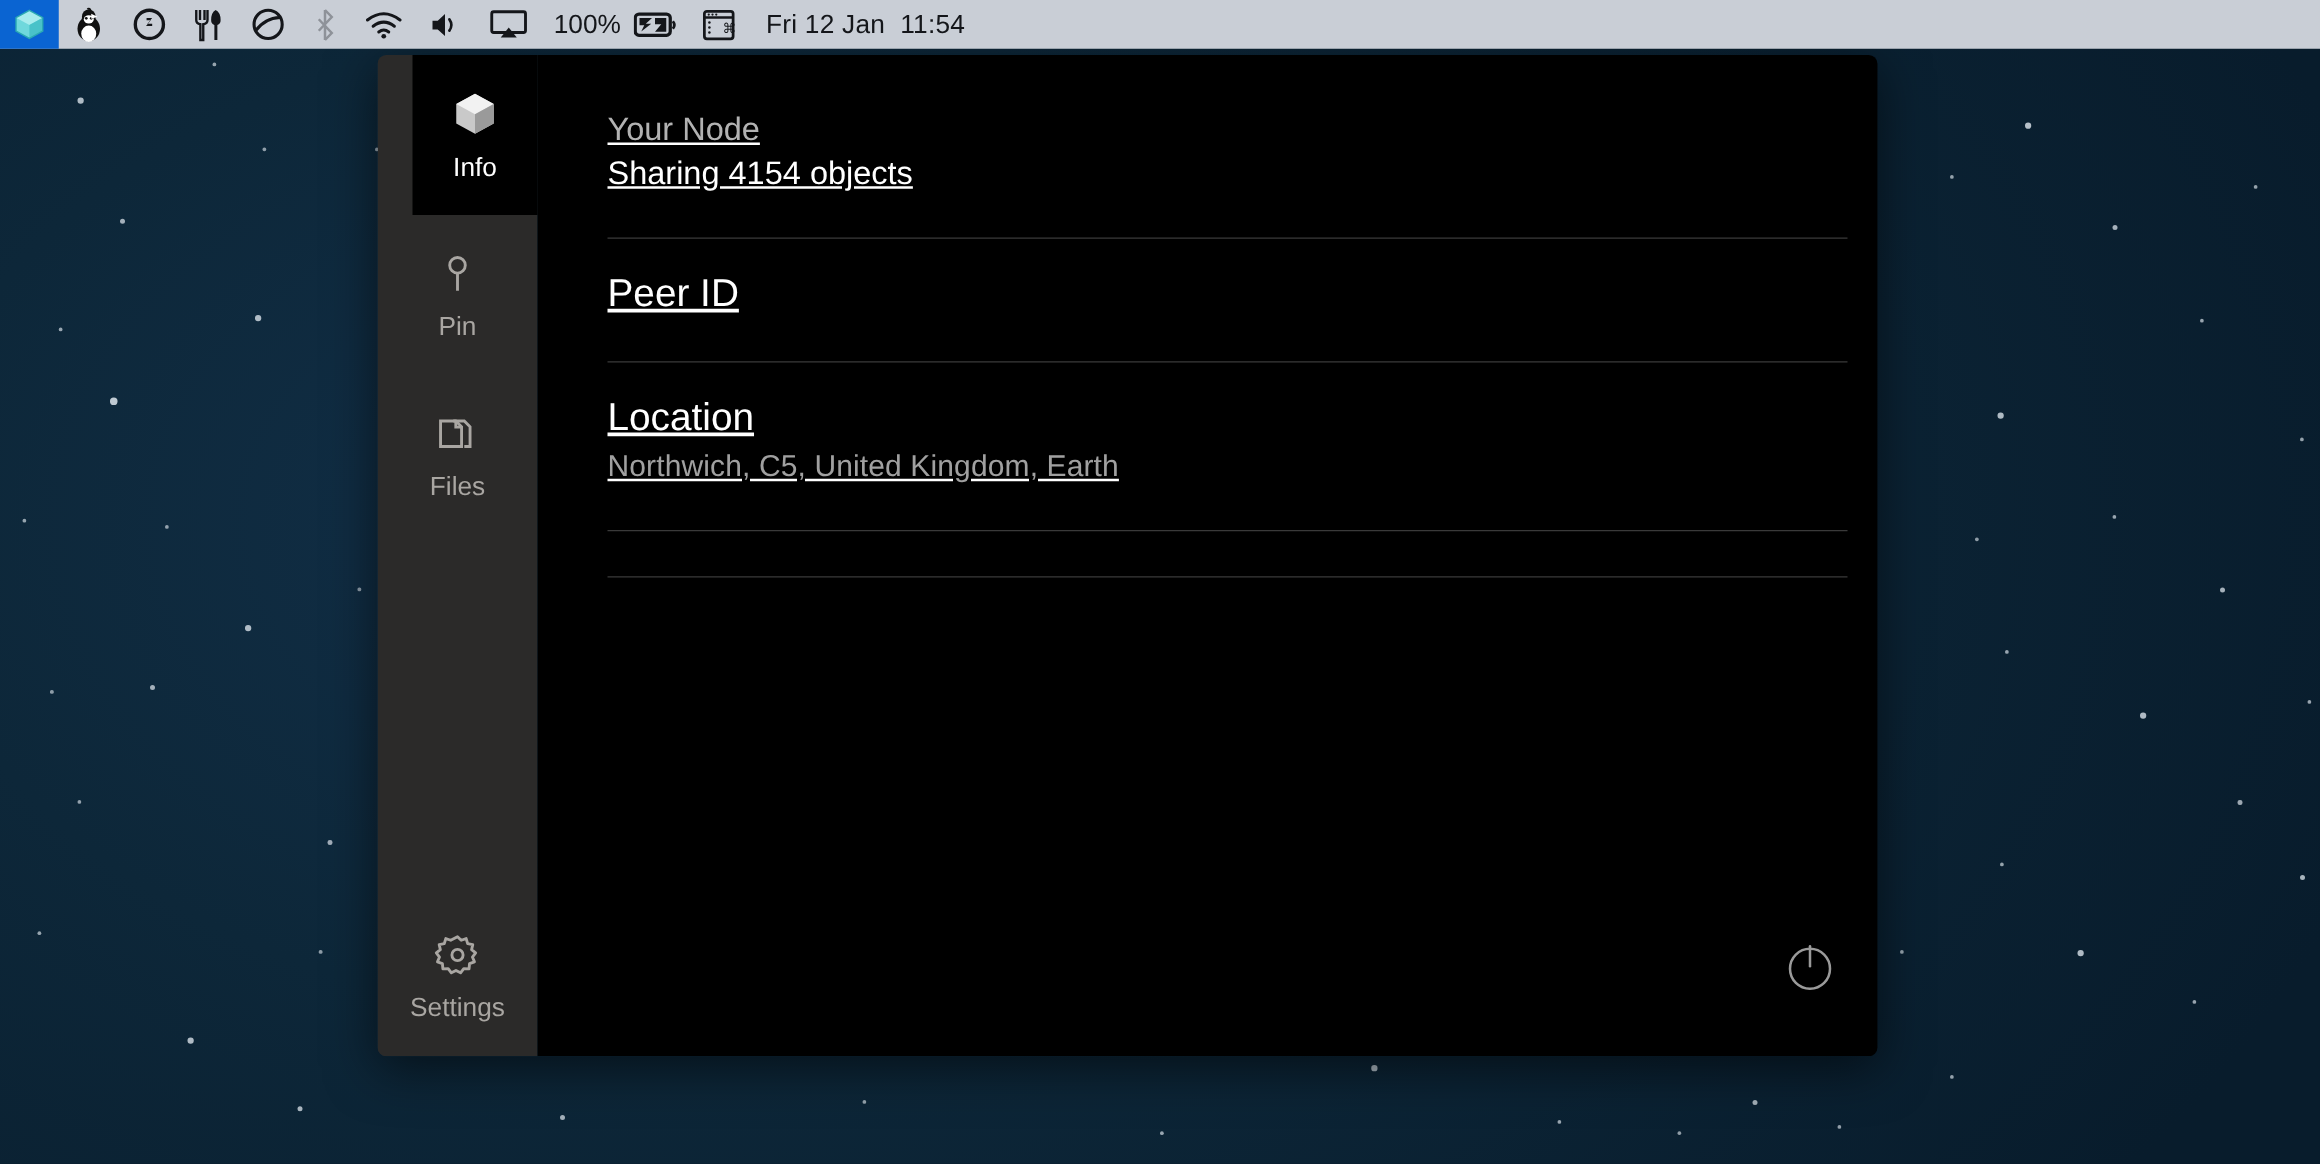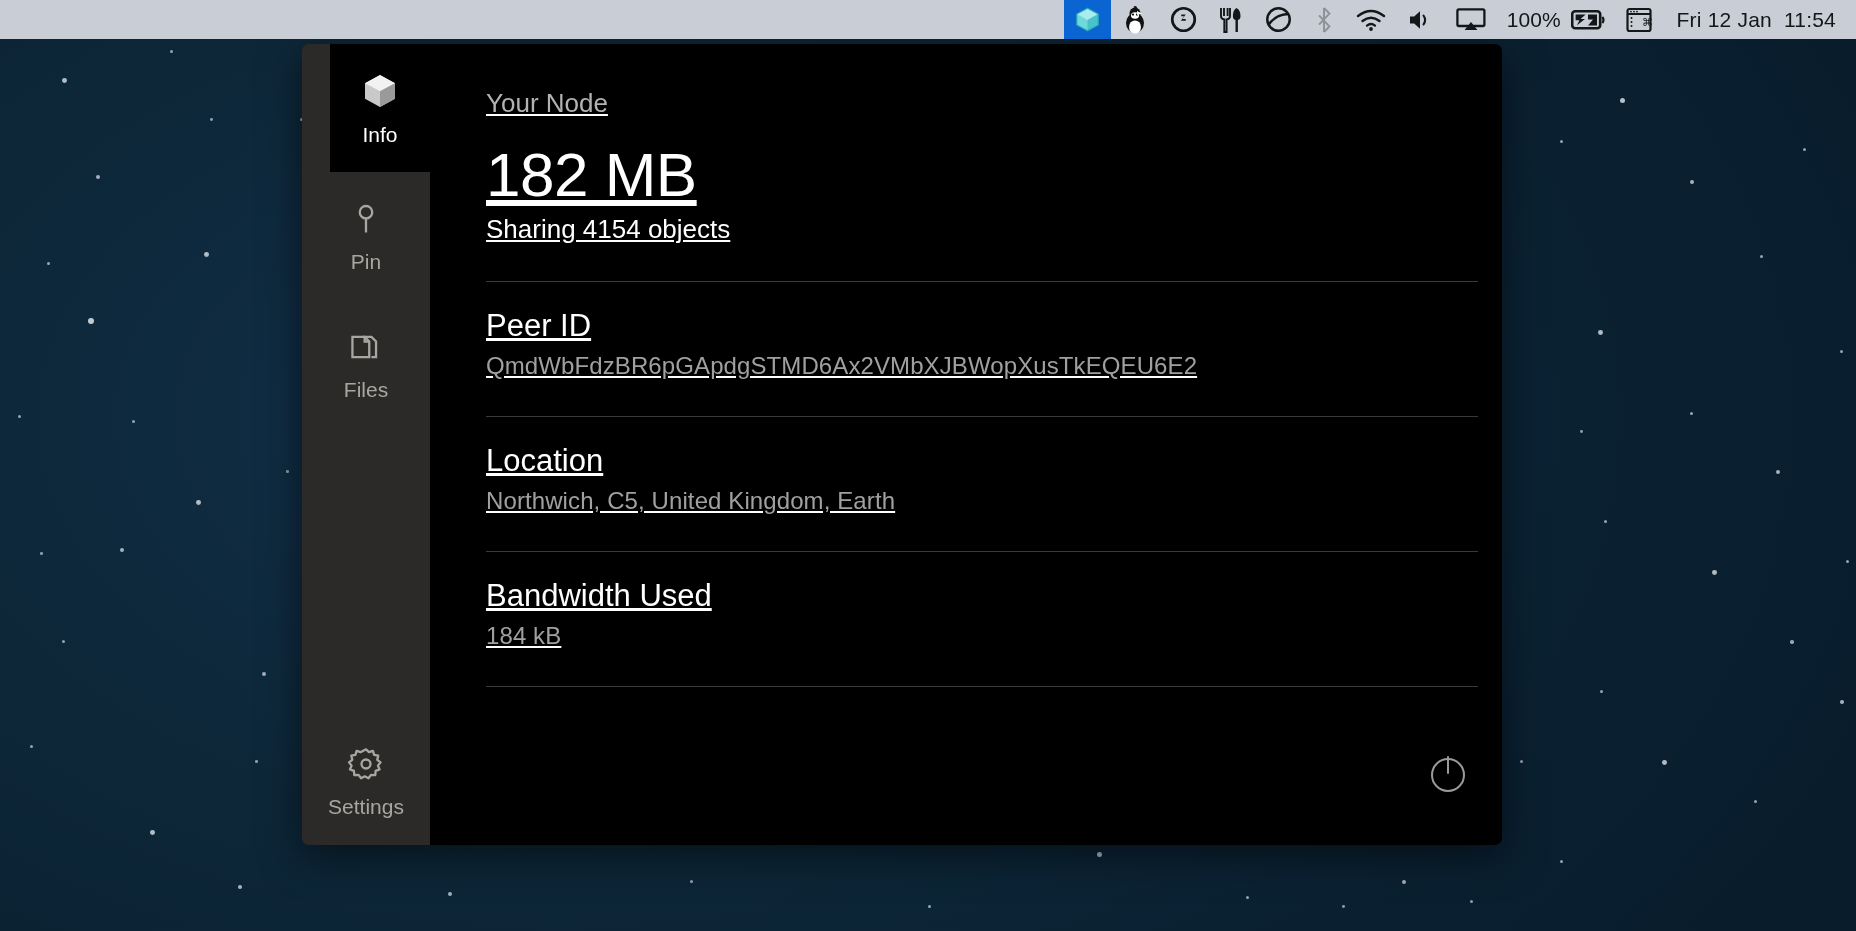--- a/index.html
+++ b/index.html
@@ -14,21 +14,21 @@
     position:absolute; left:0; top:0; width:1856px; height:931px;
     background:
       radial-gradient(ellipse 1400px 900px at 30% 45%, #123049 0%, #0d2739 45%, #081c2c 100%);
   }
   .star { position:absolute; border-radius:50%; background:#cdd6de; }
 
   
   #menubar {
     position:absolute; left:0; top:0; width:1856px; height:39px;
     background:#c9ced6;
-    display:flex; align-items:center; justify-content:flex-end;
+    display:flex; align-items:center; 
     padding-right:14px;
     z-index:50;
   }
   .mb-item {
     height:39px; display:flex; align-items:center; justify-content:center;
     padding:0 11px; color:#14161a;
   }
   .mb-item.active-ipfs { background:#0a64d2; padding:0 10px; }
   .mb-item.dim { opacity:.32; }
   .mb-clock {
@@ -307,43 +307,37 @@
           </g>
         </svg>
       </span>
       <span class="side-label">Settings</span>
     </div>
   </div>
 
   <div id="content">
 
     <div class="hdr-kicker">Your Node</div>
-    <div class="hdr-big">182 MB</div>
     <div class="hdr-sub">Sharing 4154 objects</div>
 
     <div class="divider"></div>
 
     <div class="row">
       <div class="row-title">Peer ID</div>
-      <div class="row-value">QmdWbFdzBR6pGApdgSTMD6Ax2VMbXJBWopXusTkEQEU6E2</div>
     </div>
 
     <div class="divider"></div>
 
     <div class="row">
       <div class="row-title">Location</div>
       <div class="row-value">Northwich, C5, United Kingdom, Earth</div>
     </div>
 
     <div class="divider"></div>
 
-    <div class="row">
-      <div class="row-title">Bandwidth Used</div>
-      <div class="row-value">184 kB</div>
-    </div>
 
     <div class="divider"></div>
 
     <div id="power-btn">
       <svg width="44" height="44" viewBox="0 0 44 44">
         <circle cx="22" cy="24" r="16" fill="none" stroke="#9a9a9a" stroke-width="2"></circle>
         <path d="M22 6 v16" fill="none" stroke="#9a9a9a" stroke-width="2" stroke-linecap="round"></path>
       </svg>
     </div>
 

